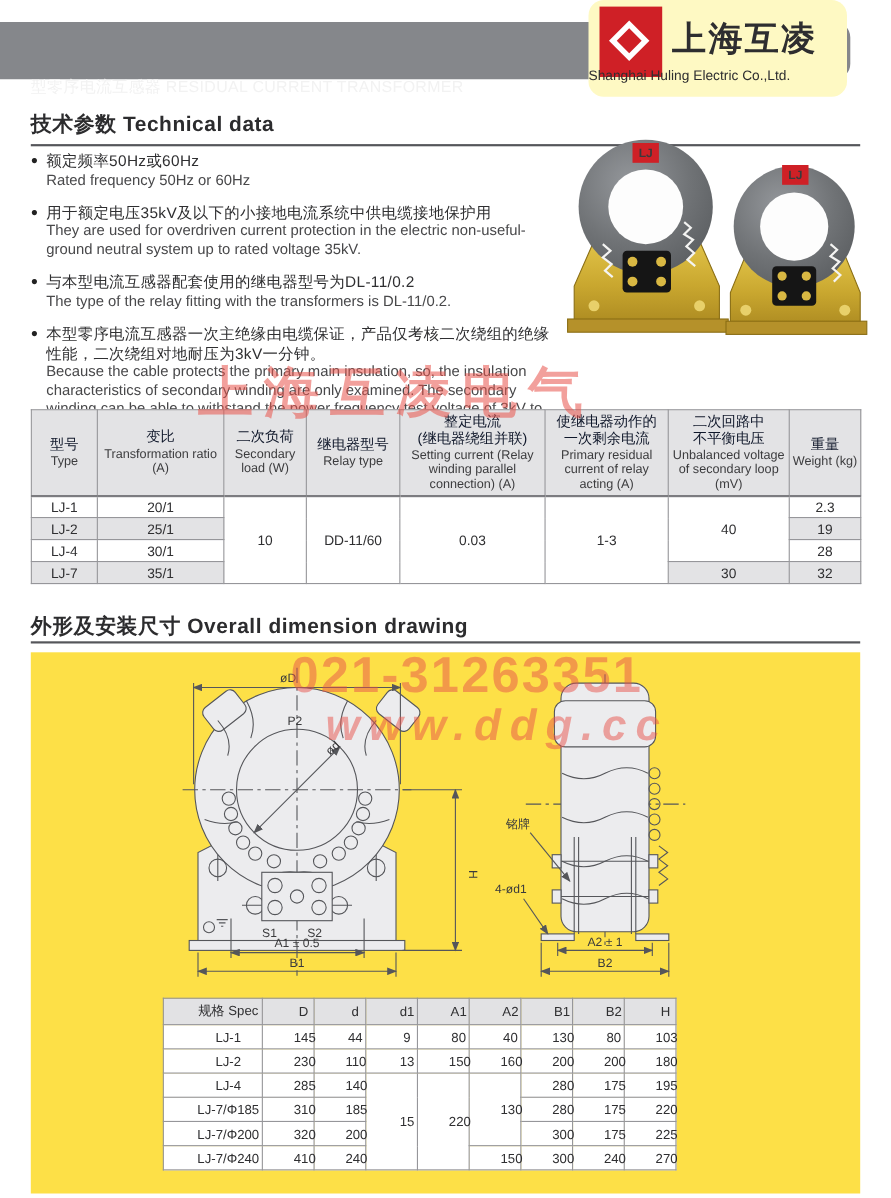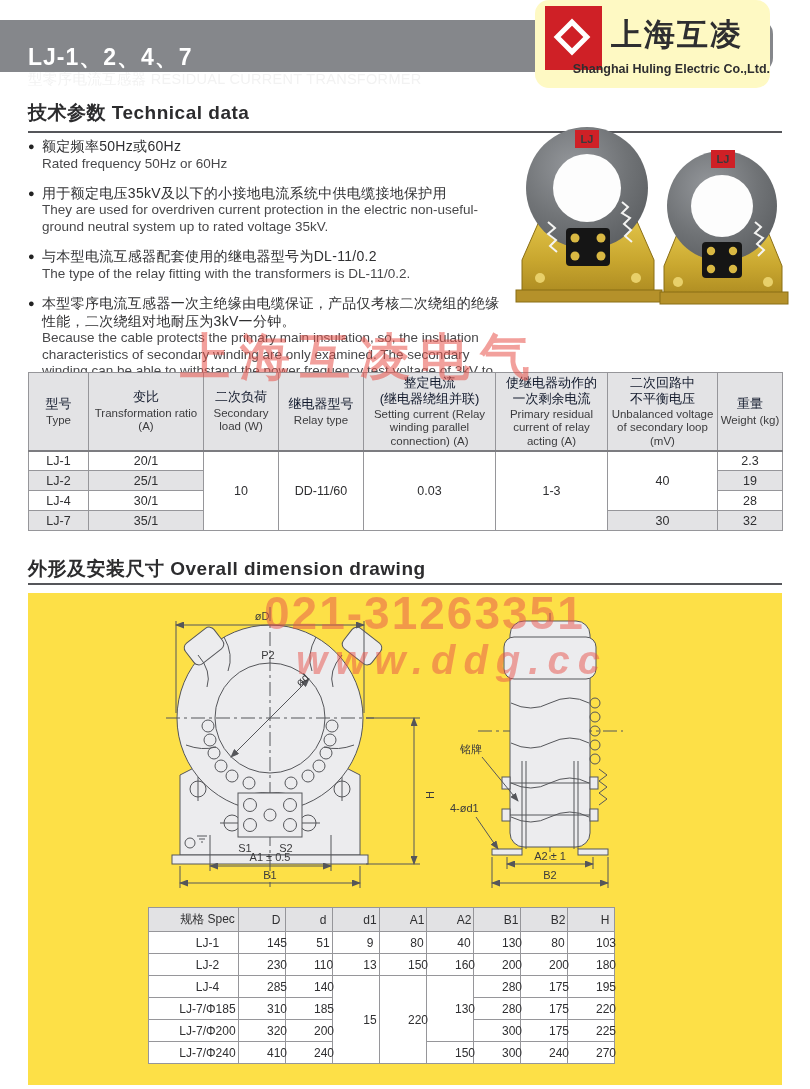--- a/index.html
+++ b/index.html
@@ -13,22 +13,22 @@
   .band-title { position:absolute; left:28px; top:22px; color:#fff; font-size:23px;
                 font-weight:bold; letter-spacing:1px; }
   .band-sub { position:absolute; left:28px; top:50px; color:#f2f2f2; font-size:14.5px; letter-spacing:.3px; }
   .logo-panel { position:absolute; left:535px; top:0; width:235px; height:88px;
                 background:#fef9c3; border-radius:14px; }
   .logo-mark { position:absolute; left:10px; top:6px; width:57px; height:64px; background:#cf2026; }
   .logo-diamond { position:absolute; left:14px; top:18px; width:26px; height:26px;
                   border:5px solid #fff; transform:rotate(45deg); }
   .logo-cn { position:absolute; left:76px; top:14px; font-size:31px; font-weight:600;
              color:#2e2e30; letter-spacing:2px; }
-  .logo-en { position:absolute; left:0; top:62px; width:235px; text-align:right;
-             font-size:12.5px; color:#2e2e30;font-weight:bold; }
+  .logo-en { position:absolute; left:0; top:62px; width:235px; text-align:left;
+             font-size:12.5px; color:#2e2e30; }
 
   
   .sec-title { position:absolute; left:28px; font-size:19px; color:#2c2c2e; font-weight:600; letter-spacing:.5px; }
   .rule { position:absolute; left:28px; width:754px; height:2px; background:#55565a; }
 
   
   .bullets { position:absolute; left:28px; top:138px; width:484px; }
   .bullet { position:relative; padding-left:14px; margin-bottom:13px; }
   .bullet .dot { position:absolute; left:0; top:2px; font-size:11px; color:#222; }
   .bullet .cn { font-size:14px; color:#2f2f31; line-height:1.25; letter-spacing:.3px; }
@@ -68,21 +68,20 @@
   .dim-table td { background:#fff; height:22px; }
 
   svg text { font-family:"Liberation Sans","DejaVu Sans",sans-serif; fill:#3a3a3c; }
 </style>
 </head>
 <body>
 
 <div id="page">
 
   <div class="band">
-    <div class="band-title">LJ-1、2、4、7</div>
     <div class="band-sub">型零序电流互感器 RESIDUAL CURRENT TRANSFORMER</div>
   </div>
   <div class="logo-panel">
     <div class="logo-mark">
       <div class="logo-diamond"></div>
     </div>
     <div class="logo-cn">上海互凌</div>
     <div class="logo-en">Shanghai Huling Electric Co.,Ltd.</div>
   </div>
 
@@ -399,21 +398,21 @@
           <th>A2</th>
           <th>B1</th>
           <th>B2</th>
           <th>H</th>
         </tr>
       </thead>
       <tbody>
         <tr>
           <td>LJ-1</td>
           <td>145</td>
-          <td>51</td>
+          <td>44</td>
           <td>9</td>
           <td>80</td>
           <td>40</td>
           <td>130</td>
           <td>80</td>
           <td>103</td>
         </tr>
         <tr>
           <td>LJ-2</td>
           <td>230</td>

